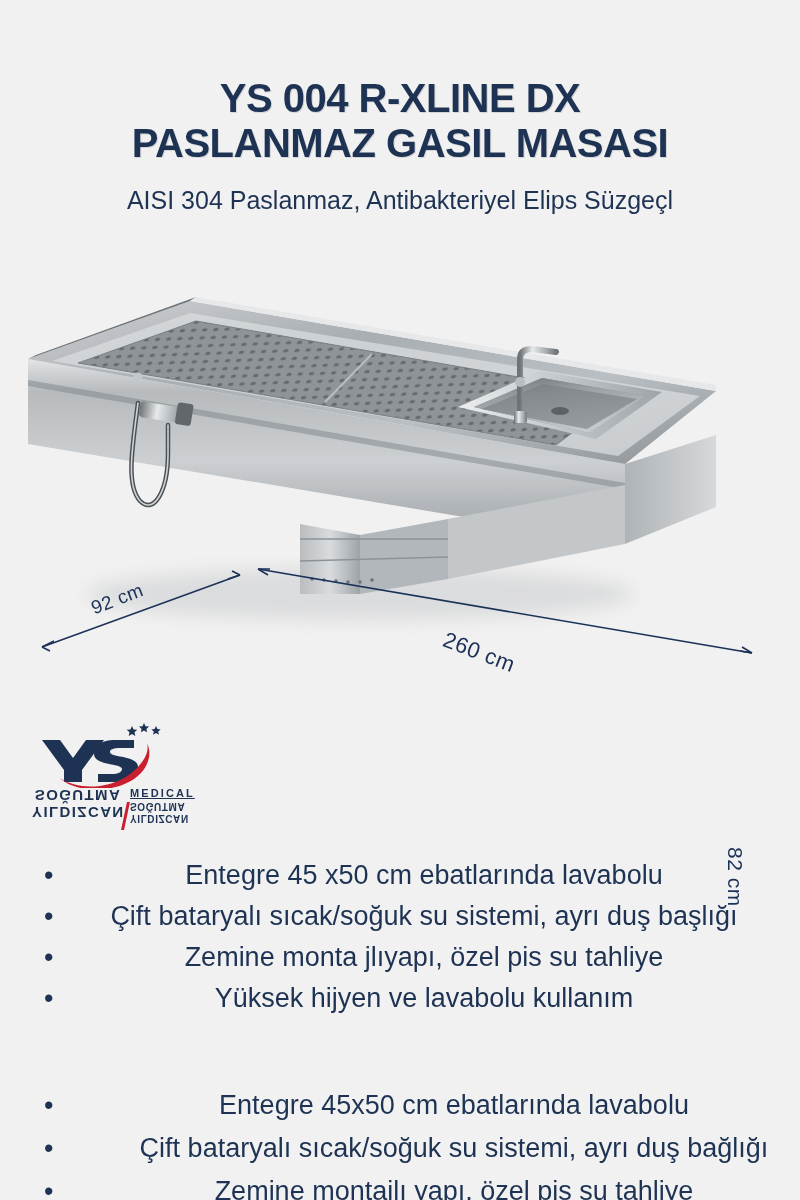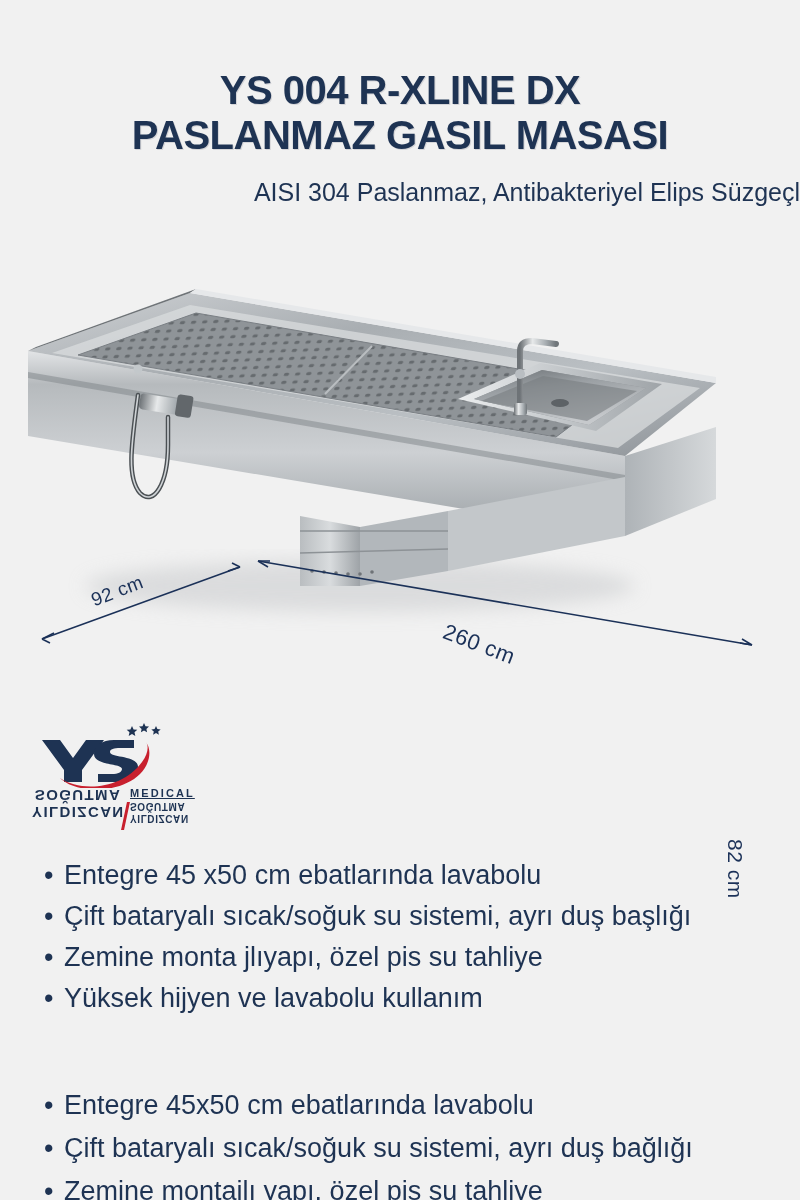--- a/index.html
+++ b/index.html
@@ -20,35 +20,34 @@
   .page {
     position: relative;
     width: 800px;
     height: 1200px;
     background: #f1f1f1;
     overflow: hidden;
   }
 
   
   .title-block {
-    padding-top: 52px;
+    padding-top: 76px;
     text-align: center;
-    margin-top: 16px;
   }
   .title-line {
     font-size: 40px;
     font-weight: bold;
     letter-spacing: -0.5px;
     line-height: 1.12;
     color: #1e3353;
     white-space: nowrap;
     text-shadow: 1px 1px 0 rgba(190,190,195,0.55);
   }
   .subtitle-block {
-    text-align: right;
+    text-align: center;
     margin-top: 18px;
   }
   .subtitle-line {
     font-size: 25px;
     font-weight: normal;
     line-height: 1.32;
     color: #1e3353;
     white-space: nowrap;
   }
 
@@ -179,20 +178,21 @@
   }
   .bullet {
     flex: 0 0 auto;
     width: 20px;
     font-size: 27px;
     line-height: 1.30;
     color: #1e3353;
   }
   .feature-text {
     flex: 1 1 auto;
+    text-align: center;
   }
 
   .features-2 {
     position: absolute;
     left: 44px;
     top: 1088px;
     width: 800px;
   }
   .features-2 .feature-item {
     white-space: nowrap;

